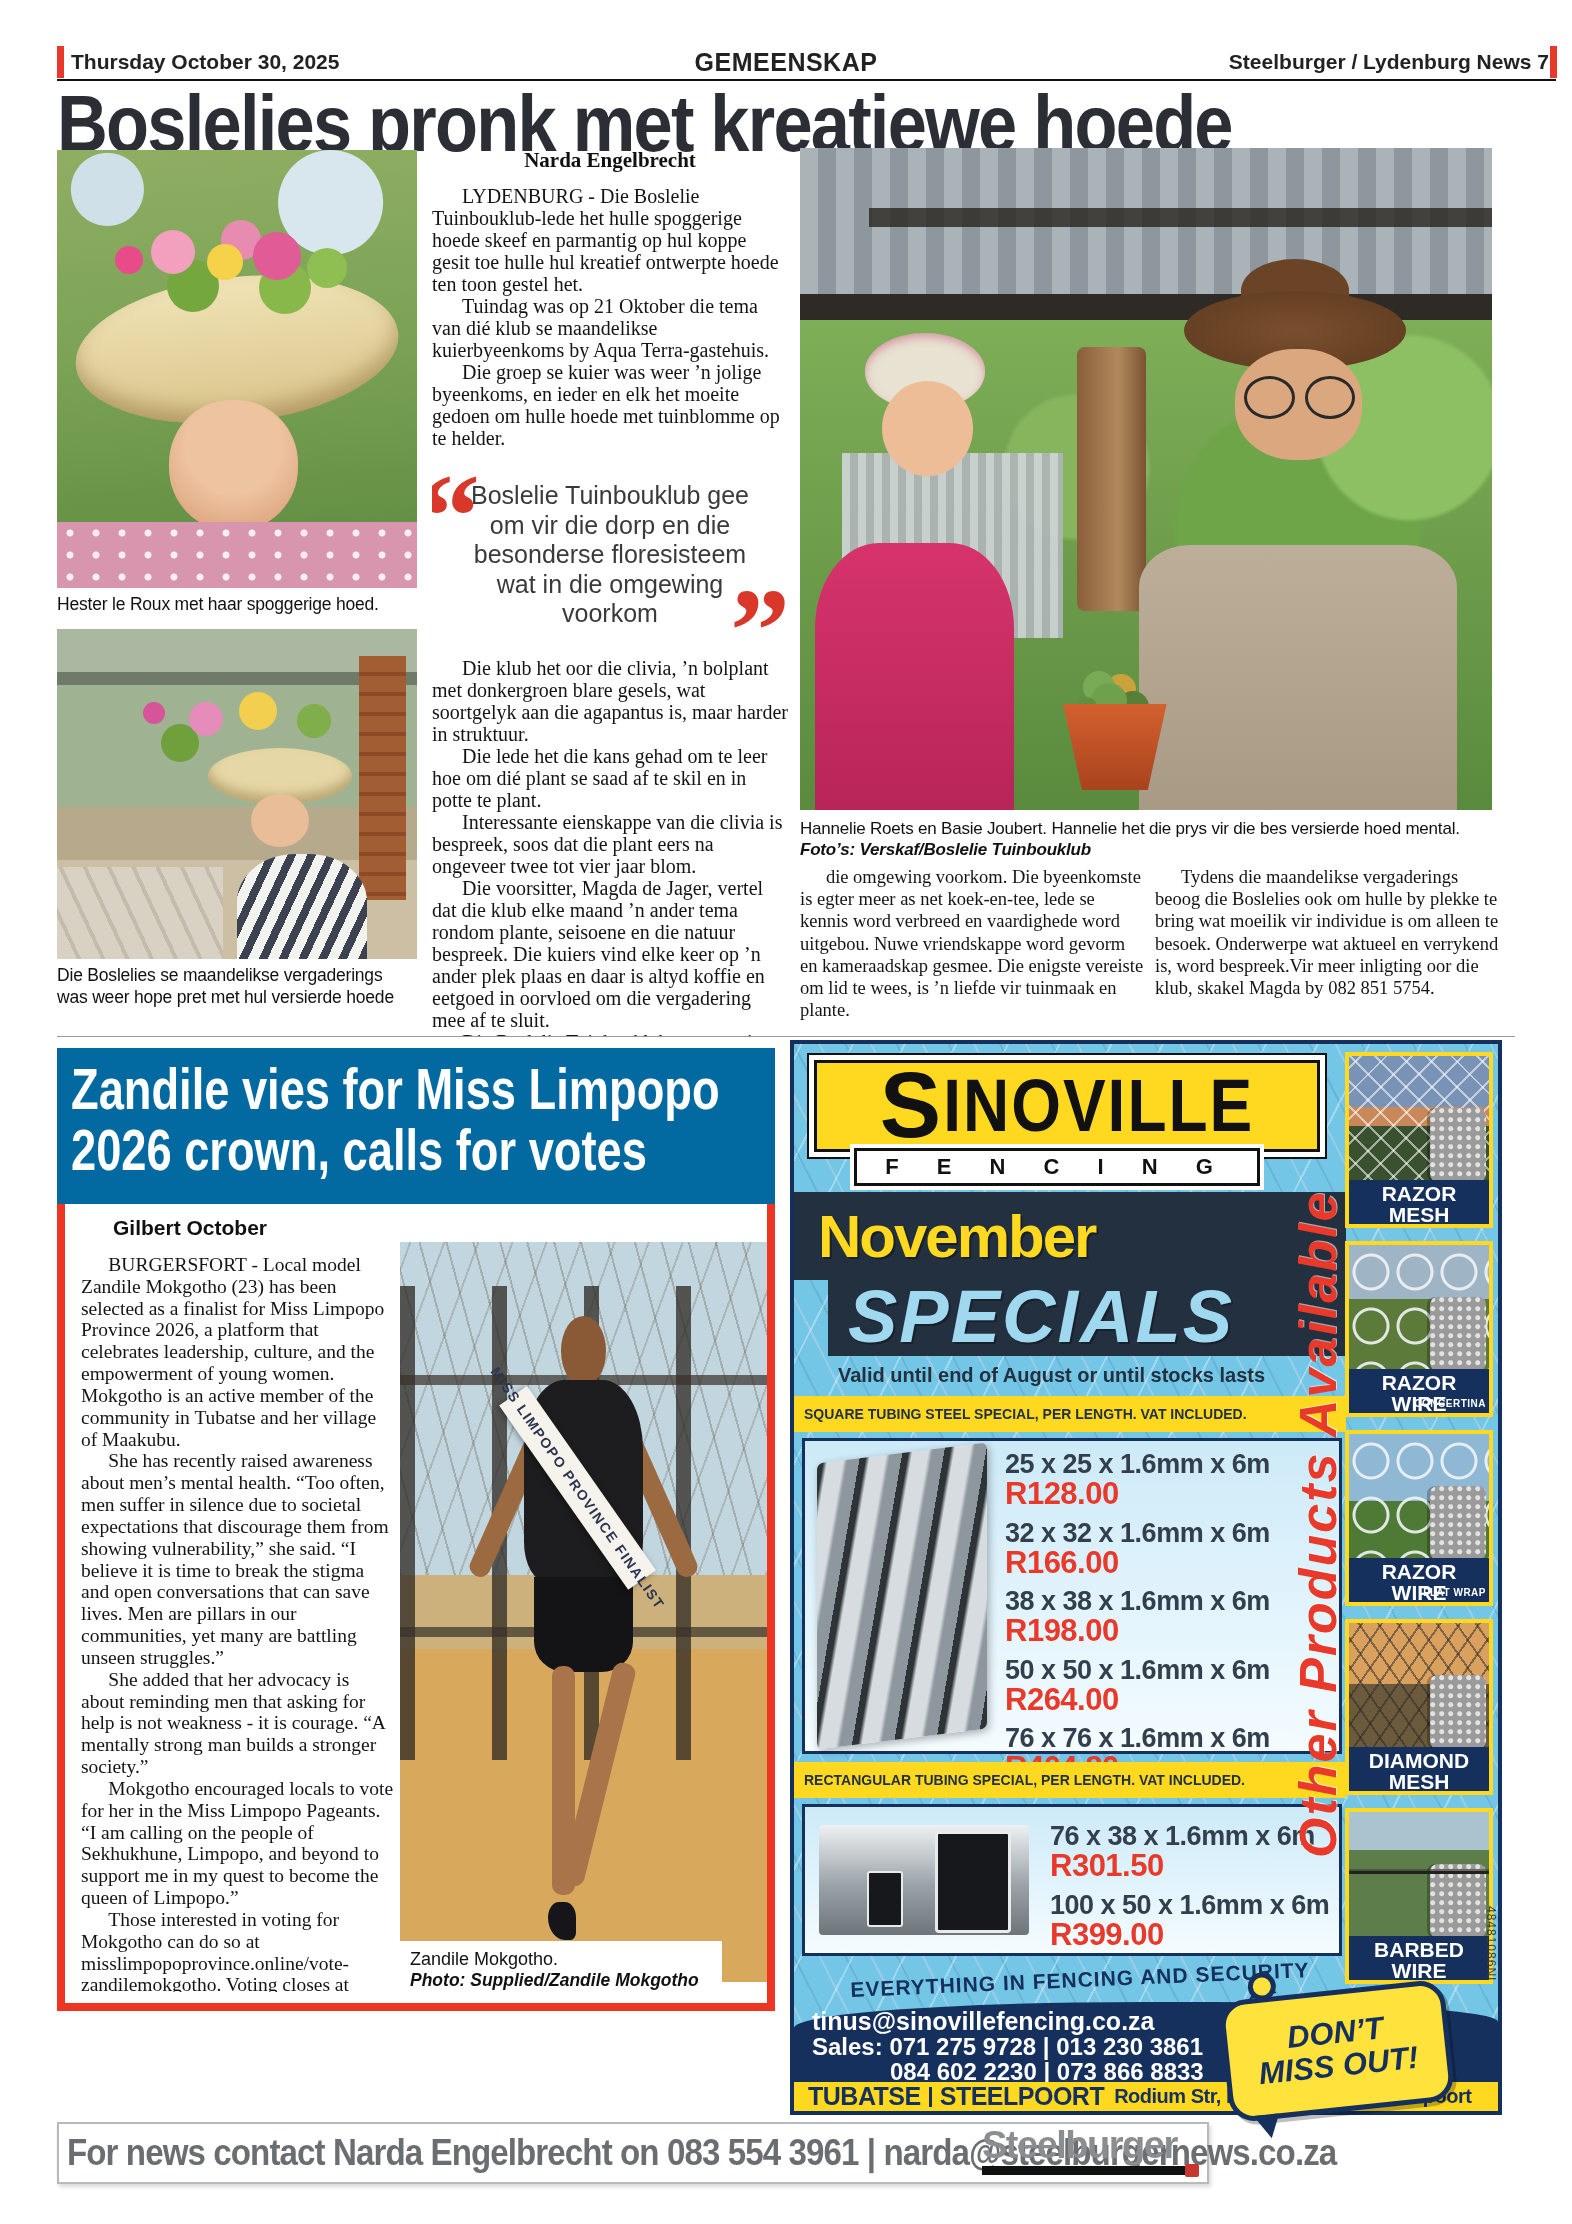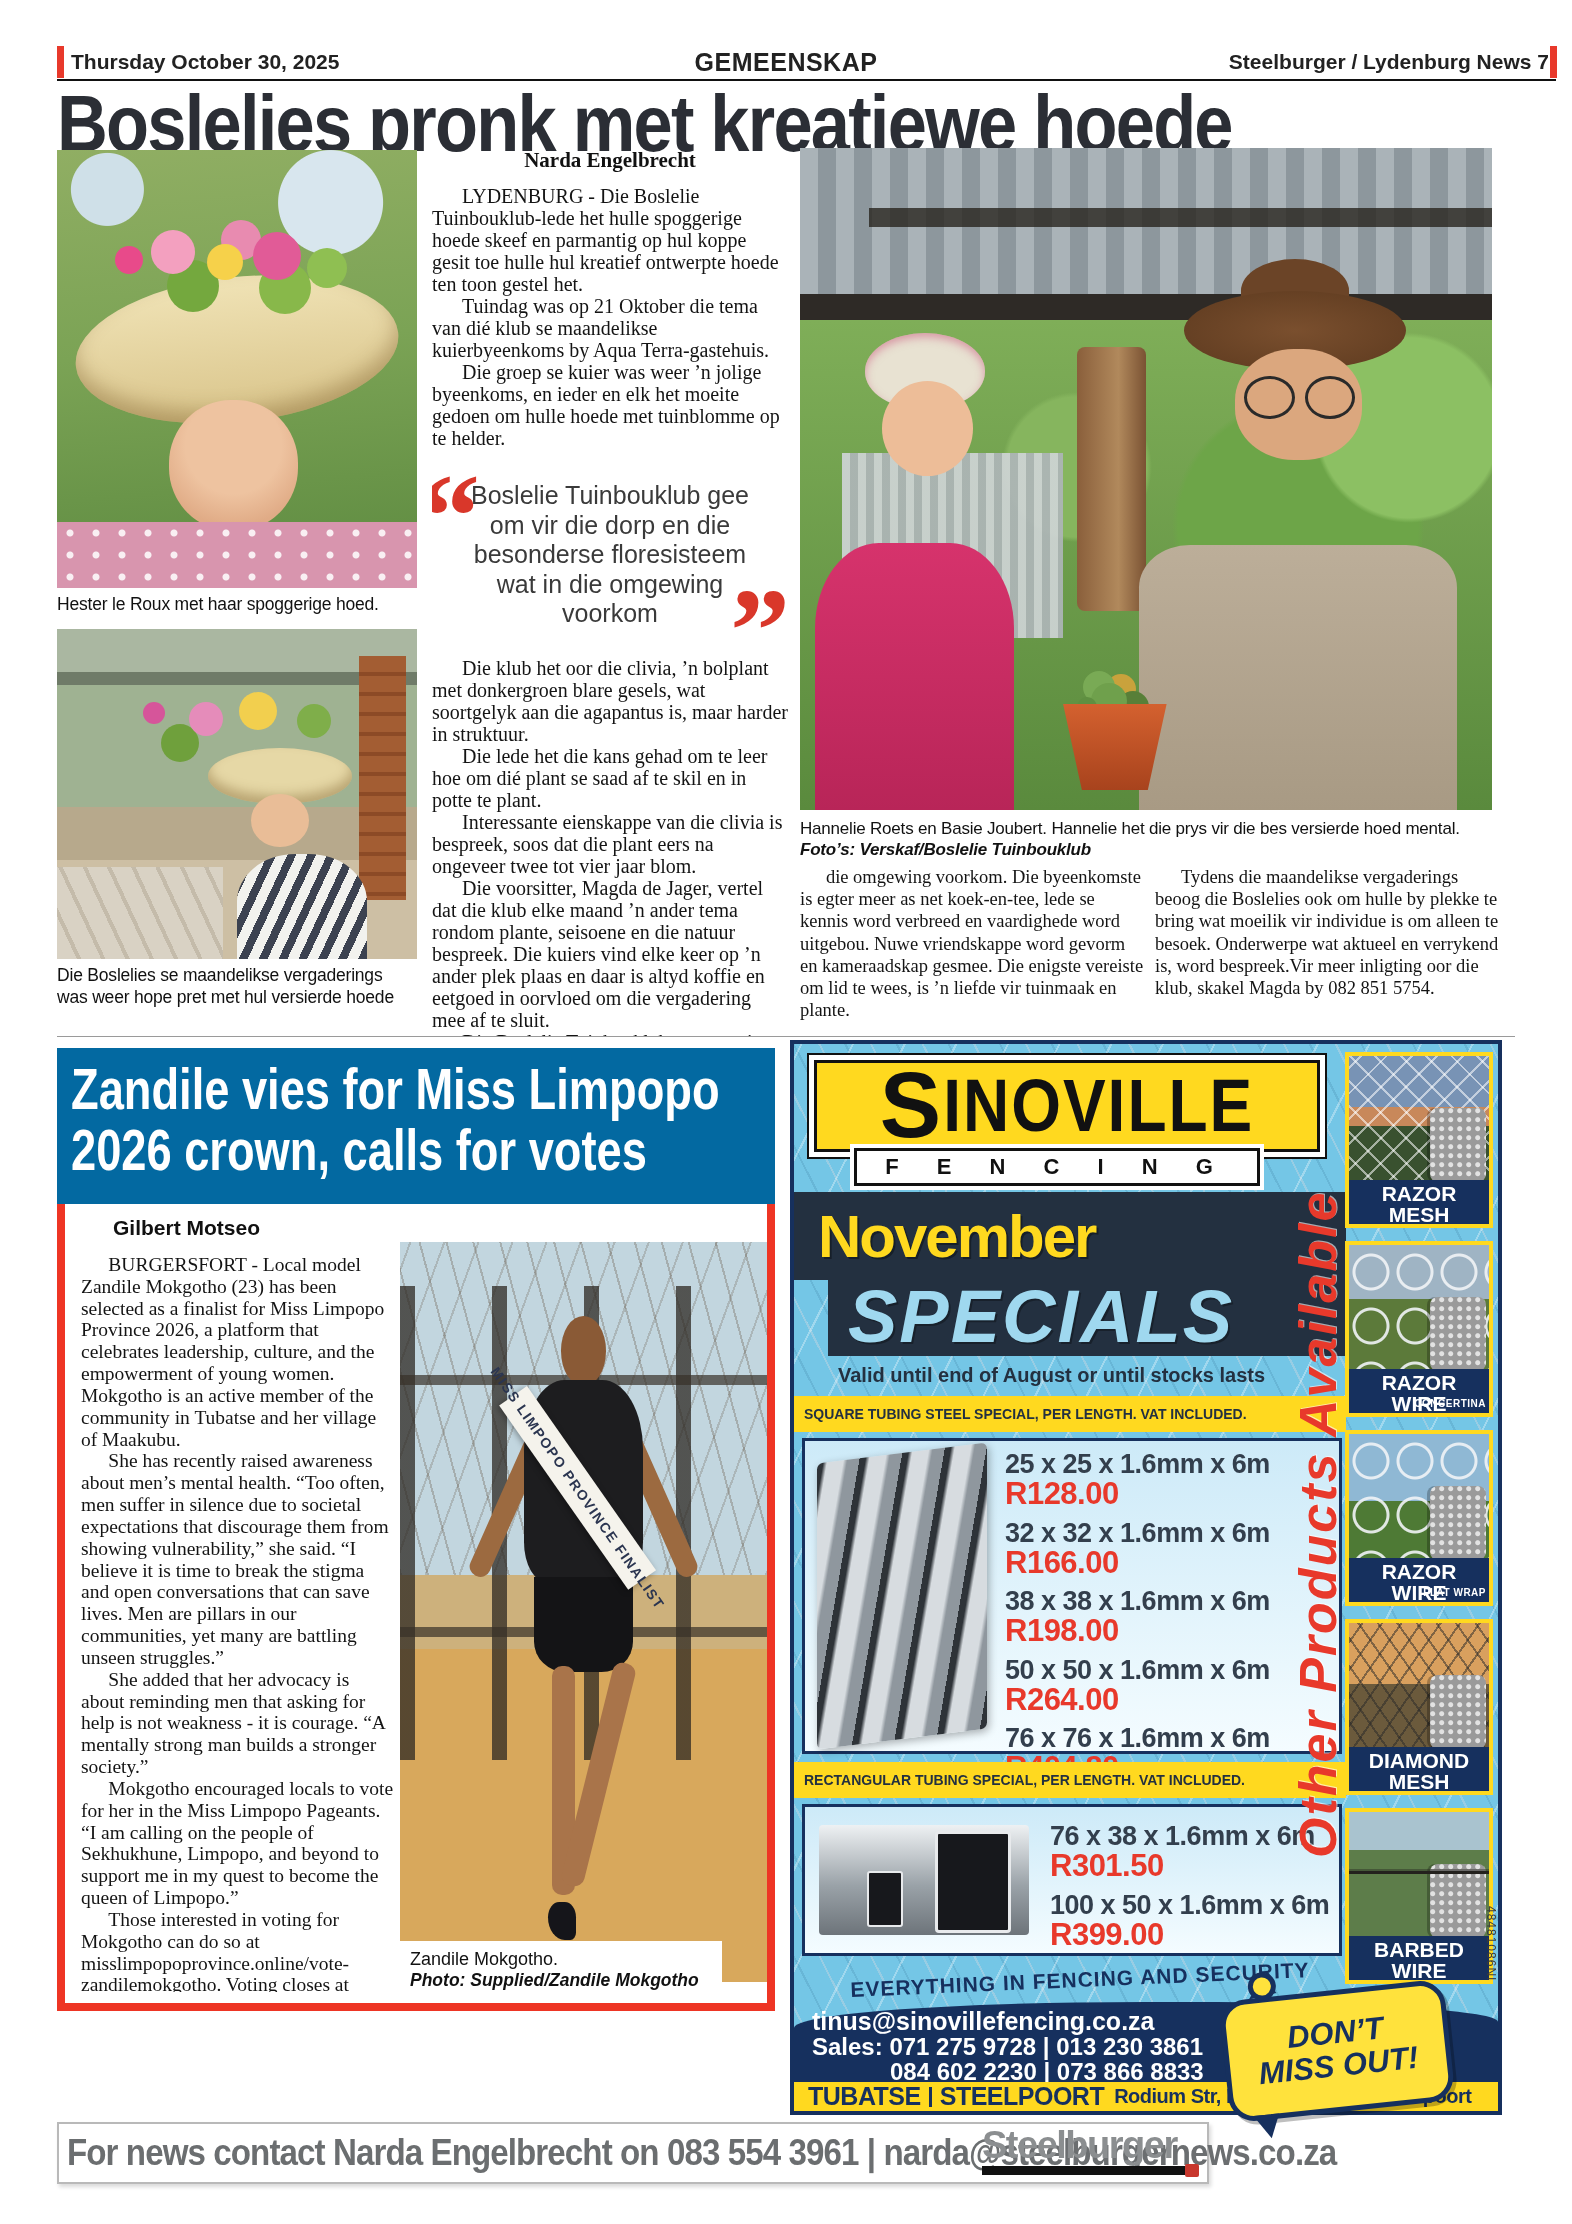--- a/index.html
+++ b/index.html
@@ -284,21 +284,21 @@
   </div>
 
   <div class="sep"></div>
 
   <div class="a2">
     <div class="a2-banner">
       <div class="bl first">Zandile vies for Miss Limpopo</div>
       <div class="bl">2026 crown, calls for votes</div>
     </div>
     <div class="a2-body">
-      <div class="a2-byline">Gilbert Motseo</div>
+      <div class="a2-byline">Gilbert October</div>
       <div class="a2-text">
         <p>BURGERSFORT - Local model Zandile Mokgotho (23) has been selected as a finalist for Miss Limpopo Province 2026, a platform that celebrates leadership, culture, and the empowerment of young women. Mokgotho is an active member of the community in Tubatse and her village of Maakubu.</p>
         <p>She has recently raised awareness about men’s mental health. “Too often, men suffer in silence due to societal expectations that discourage them from showing vulnerability,” she said. “I believe it is time to break the stigma and open conversations that can save lives. Men are pillars in our communities, yet many are battling unseen struggles.”</p>
         <p>She added that her advocacy is about reminding men that asking for help is not weakness - it is courage. “A mentally strong man builds a stronger society.”</p>
         <p>Mokgotho encouraged locals to vote for her in the Miss Limpopo Pageants. “I am calling on the people of Sekhukhune, Limpopo, and beyond to support me in my quest to become the queen of Limpopo.”</p>
         <p>Those interested in voting for Mokgotho can do so at misslimpopoprovince.online/vote-zandilemokgotho. Voting closes at 18:00 on November 28 and costs R5 per vote. The pageant finale is scheduled for November 29 at Bolivia Estate in Polokwane.</p>
       </div>
       <div class="photo photo-zandile">
         <div class="z-br"></div>
         <div class="z-fence"></div>

